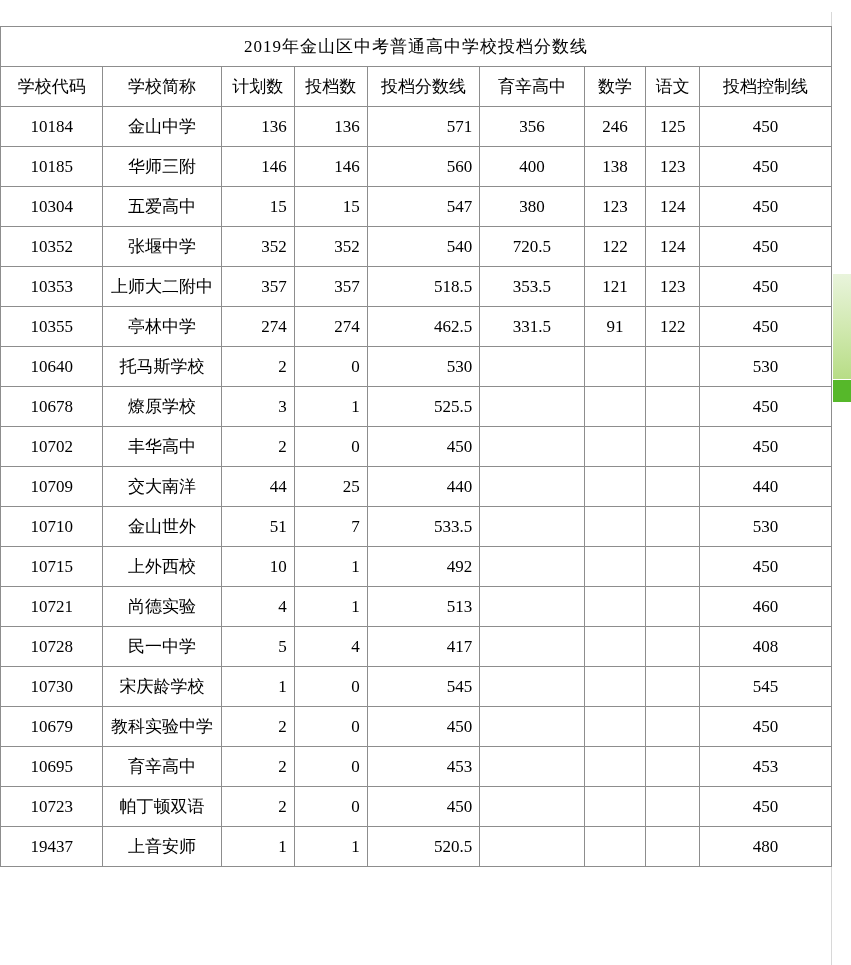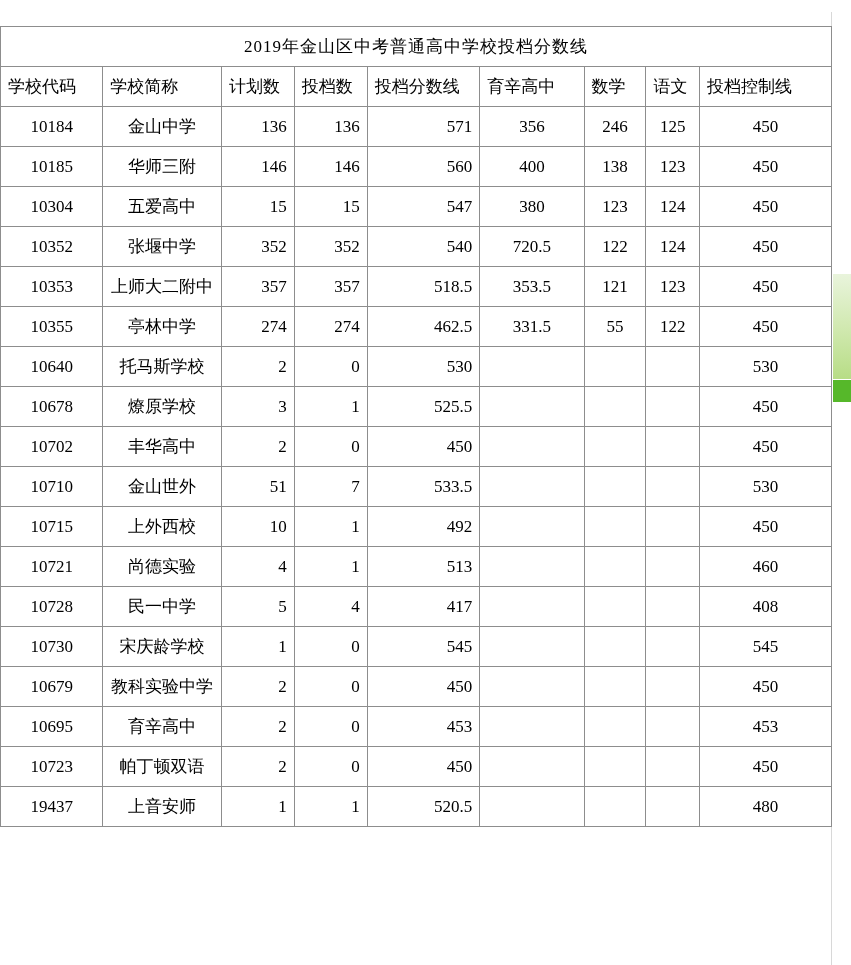--- a/index.html
+++ b/index.html
@@ -70,21 +70,21 @@
     white-space: nowrap;
     overflow: hidden;
   }
   .title-cell {
     text-align: center;
     font-size: 19px;
     height: 48px;
     letter-spacing: 1px;
   }
   thead td {
-    text-align: left;
+    text-align: center;
     font-size: 17px;
     height: 44px;
   }
   td.num {
     text-align: right;
   }
   td.ctr {
     text-align: center;
   }
   
@@ -193,21 +193,21 @@
             <td class="ctr">123</td>
             <td class="ctr">450</td>
           </tr>
           <tr>
             <td class="ctr">10355</td>
             <td class="ctr">亭林中学</td>
             <td class="num">274</td>
             <td class="num">274</td>
             <td class="num">462.5</td>
             <td class="ctr">331.5</td>
-            <td class="ctr">55</td>
+            <td class="ctr">91</td>
             <td class="ctr">122</td>
             <td class="ctr">450</td>
           </tr>
           <tr>
             <td class="ctr">10640</td>
             <td class="ctr">托马斯学校</td>
             <td class="num">2</td>
             <td class="num">0</td>
             <td class="num">530</td>
             <td class="ctr"></td>
@@ -229,20 +229,31 @@
           <tr>
             <td class="ctr">10702</td>
             <td class="ctr">丰华高中</td>
             <td class="num">2</td>
             <td class="num">0</td>
             <td class="num">450</td>
             <td class="ctr"></td>
             <td class="ctr"></td>
             <td class="ctr"></td>
             <td class="ctr">450</td>
+          </tr>
+          <tr>
+            <td class="ctr">10709</td>
+            <td class="ctr">交大南洋</td>
+            <td class="num">44</td>
+            <td class="num">25</td>
+            <td class="num">440</td>
+            <td class="ctr"></td>
+            <td class="ctr"></td>
+            <td class="ctr"></td>
+            <td class="ctr">440</td>
           </tr>
           <tr>
             <td class="ctr">10710</td>
             <td class="ctr">金山世外</td>
             <td class="num">51</td>
             <td class="num">7</td>
             <td class="num">533.5</td>
             <td class="ctr"></td>
             <td class="ctr"></td>
             <td class="ctr"></td>

